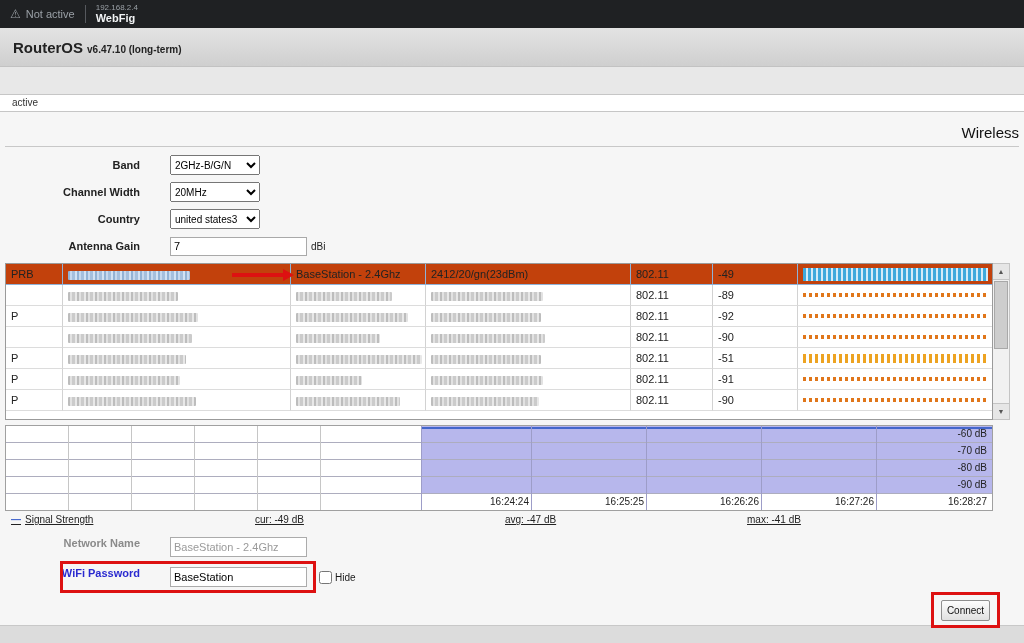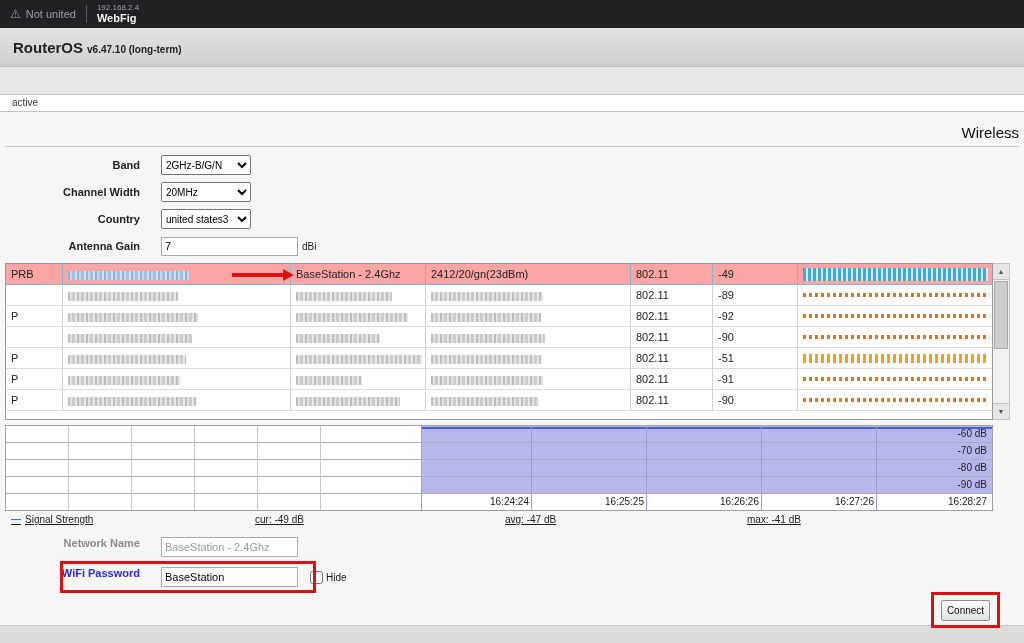--- a/index.html
+++ b/index.html
@@ -25,32 +25,32 @@
   .ros-brand { font-size:15px; font-weight:bold; color:#222; }
   .ros-version { font-size:10px; font-weight:bold; color:#222; margin-left:4px; position:relative; top:2px; }
   .ros-subheader { height:28px; background:#e8e8e8; border-top:1px solid #c2c2c2; }
   .active-bar { height:18px; background:#ffffff; border-top:1px solid #c6c6c6; border-bottom:1px solid #c6c6c6; font-size:10px; padding:2px 12px; color:#333; }
   
   .content { background:#f6f6f6; padding:0 5px; height:513px; }
   .wireless-title { text-align:right; font-size:15px; color:#111; padding:12px 0 5px 0; border-bottom:1px solid #c8c8c8; }
   
   .form { margin-top:8px; }
   .frow { display:flex; align-items:center; margin-bottom:7px; height:20px; }
-  .flabel { width:135px; text-align:right; font-weight:bold; font-size:11px; color:#222; margin-right:21px; }
+  .flabel { width:135px; text-align:right; font-weight:bold; font-size:11px; color:#222; margin-right:30px; }
   .frow select { width:90px; height:20px; font-size:10px; font-family:"Liberation Sans","DejaVu Sans",sans-serif; }
   .frow input[type=text] { width:137px; height:19px; font-size:11px; border:1px solid #a9a9a9; padding:0 3px; background:#fff; font-family:"Liberation Sans","DejaVu Sans",sans-serif; }
   .unit { font-size:10px; margin-left:4px; color:#222; }
   
   .table-wrap { display:flex; margin-top:6px; }
   .tbl { width:988px; height:157px; border:1px solid #9a9a9a; background:#fff; position:relative; overflow:hidden; }
   .trow { display:flex; height:21px; cursor:pointer; }
   .c { border-right:1px solid #d2d2d2; border-bottom:1px solid #dcdcdc; height:21px; line-height:20px; padding-left:5px; font-size:11px; color:#222; overflow:hidden; white-space:nowrap; }
   .cf { width:57px; } .cm { width:228px; } .cs { width:135px; } .cc { width:205px; } .cp { width:82px; } .cg { width:85px; }
   .cb { flex:1; border-right:none; display:flex; align-items:center; padding-right:4px; }
-  .trow.sel .c { background:#fca5a5; border-right-color:#8fb2d8; border-bottom-color:#8fb2d8; }
+  .trow.sel .c { background:#c2410c; border-right-color:#8fb2d8; border-bottom-color:#8fb2d8; }
   .redact { display:inline-block; height:9px; border-radius:1px; vertical-align:middle;
     background:repeating-linear-gradient(90deg,#bdbdbd 0 2px,#e2e2e2 2px 4px,#cbcbcb 4px 7px,#e8e8e8 7px 9px);
     filter:blur(0.6px); }
   .redact.blue { background:repeating-linear-gradient(90deg,#93b2d4 0 2px,#c6d8ee 2px 4px,#a5bfdd 4px 7px,#d2e2f4 7px 9px); }
   .bars-blue { height:13px; width:100%; background:repeating-linear-gradient(90deg,#3fa9dc 0 3px,#d4ebf8 3px 5px); }
   .bars-o-sm { height:4px; width:100%; background:repeating-linear-gradient(90deg,#e0761a 0 3px,transparent 3px 6px); }
   .bars-o-tall { height:9px; width:100%; background:repeating-linear-gradient(90deg,#eda321 0 3px,transparent 3px 6px); }
   .red-arrow { position:absolute; left:226px; top:5px; width:62px; height:12px; z-index:5; }
   .red-arrow .shaft { position:absolute; left:0; top:4px; width:52px; height:4px; background:#dd1111; }
   .red-arrow .head { position:absolute; right:0; top:0; width:0; height:0; border-left:11px solid #dd1111; border-top:6px solid transparent; border-bottom:6px solid transparent; }
@@ -86,21 +86,21 @@
     background:linear-gradient(#fdfdfd,#e0e0e0); border:1px solid #8f8f8f; border-radius:2px; cursor:pointer;
     font-family:"Liberation Sans","DejaVu Sans",sans-serif; color:#111; }
   .redbox.cn { right:19px; top:1px; width:69px; height:36px; }
   .footer { height:25px; background:#dcdcdc; border-top:1px solid #c8c8c8; }
 </style>
 </head>
 <body>
 
 <div class="browser-bar">
   <span class="warn-icon">⚠</span>
-  <span class="not-secure">Not united</span>
+  <span class="not-secure">Not active</span>
   <div class="bb-divider"></div>
   <div class="url-stack">
     <span class="url-line">192.168.2.4</span>
     <span class="webfig-line">WebFig</span>
   </div>
 </div>
 
 <div class="ros-header">
   <span class="ros-brand">RouterOS</span>
   <span class="ros-version">v6.47.10 (long-term)</span>

